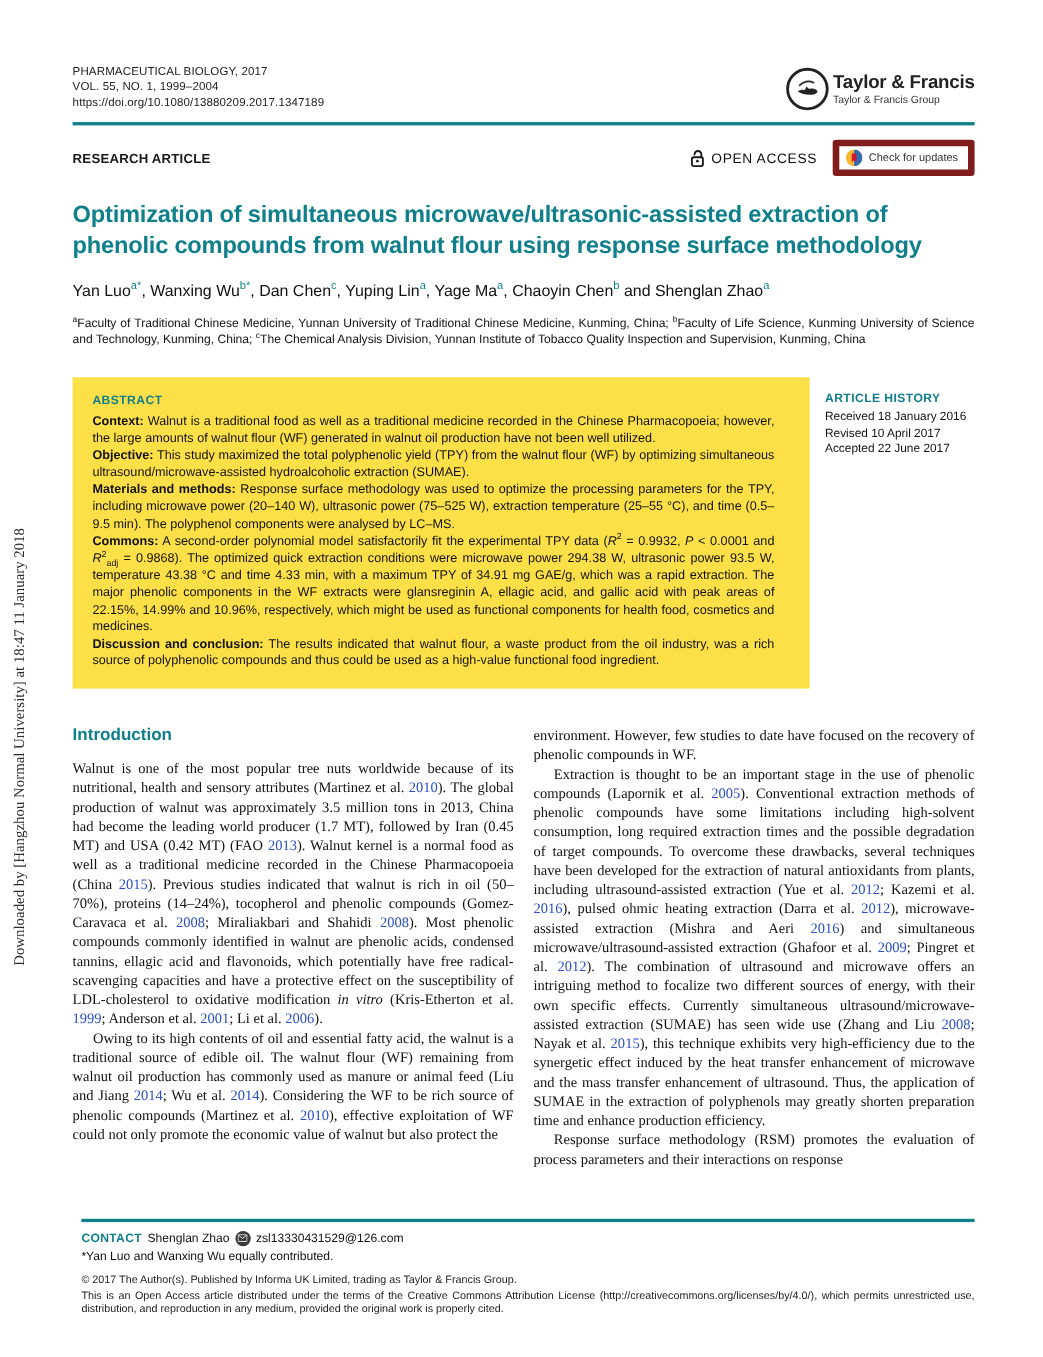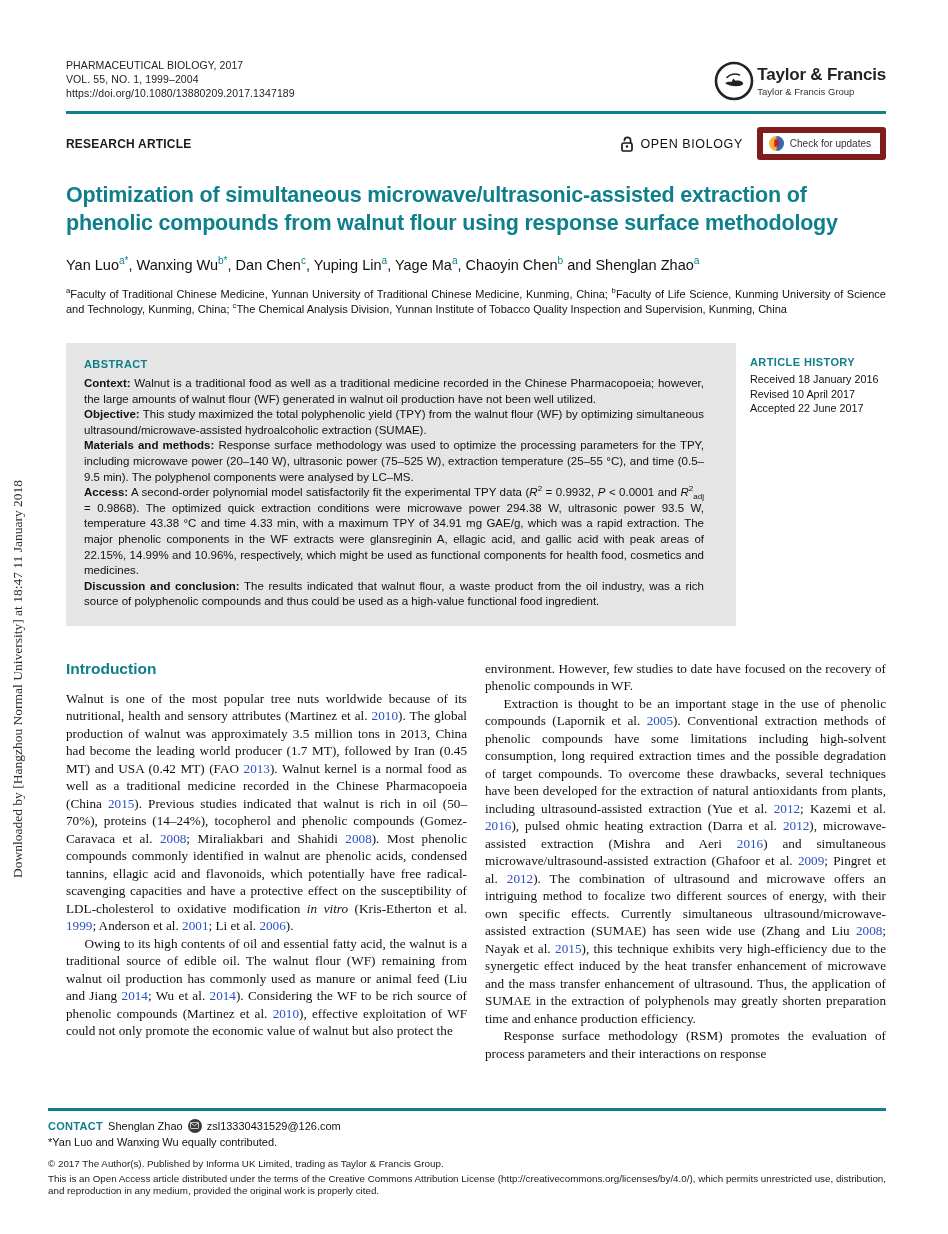--- a/index.html
+++ b/index.html
@@ -36,21 +36,21 @@
   }
 
   
   .title { margin-top:21px; font-size:21.5px; font-weight:bold; color:#0E7F8B; line-height:28px; letter-spacing:-0.2px; }
   .authors { margin-top:20px; font-size:14.5px; color:#111; }
   .authors sup { color:#0E7F8B; font-size:70%; }
   .affils { margin-top:14px; font-size:11px; line-height:15px; color:#111; text-align:justify; }
 
   
   .abs-row { display:flex; margin-top:26px; }
-  .abs-box { flex:0 0 670px; background:#e5e5e5; padding:15px 32px 16px 18px; }
+  .abs-box { flex:0 0 670px; background:#fde047; padding:15px 32px 16px 18px; }
   .abs-heading { font-size:11px; font-weight:bold; color:#0E7F8B; letter-spacing:0.4px; margin-bottom:6px; }
   .abs-text { font-size:11.5px; line-height:15.6px; text-align:justify; color:#111; }
   .abs-text b { font-weight:bold; }
   .side-col { flex:1; padding-left:14px; padding-top:13px; }
   .side-heading { font-size:11px; font-weight:bold; color:#0E7F8B; letter-spacing:0.4px; margin-bottom:4px; }
   .side-lines { font-size:10.8px; line-height:14.6px; color:#111; }
   .side-block + .side-block { margin-top:15px; }
 
   
   .body-cols { display:flex; gap:18px; margin-top:34px; }
@@ -59,21 +59,21 @@
   .serif-par {
     font-family:"Liberation Serif", serif; font-size:13.2px; line-height:17.5px;
     text-align:justify; color:#111;
   }
   .serif-par.indent { text-indent:1.4em; }
   .cite { color:#2B50C6; cursor:pointer; }
   sup { font-size:70%; vertical-align:super; line-height:0; }
   sub { font-size:70%; vertical-align:sub; line-height:0; }
 
   
-  .footer { position:absolute; left:48px; right:62px; top:1108px; }
+  .footer { position:absolute; left:74px; right:62px; top:1108px; }
   .footer-rule { height:2.5px; background:#0E7F8B; }
   .contact-line { margin-top:8px; font-size:11px; color:#111; display:flex; align-items:center; gap:5px; }
   .contact-label { color:#0E7F8B; font-weight:bold; letter-spacing:0.3px; }
   .email { color:#111; }
   .footnote { font-size:11px; margin-top:3px; color:#111; }
   .copyright { font-size:9.8px; margin-top:10px; color:#222; }
   .license { font-size:9.8px; line-height:12.8px; margin-top:4px; color:#222; text-align:justify; }
 
   .icon { display:inline-flex; align-items:center; justify-content:center; }
   .email-badge { width:14px; height:14px; border-radius:50%; background:#3a3a3a; }
@@ -114,21 +114,21 @@
       <div class="article-type">RESEARCH ARTICLE</div>
       <div class="access-group">
         <div class="open-access">
           <span class="icon">
             <svg width="13" height="16" viewBox="0 0 13 16">
               <rect x="1" y="7" width="10" height="8" rx="1.6" fill="none" stroke="#1a1a1a" stroke-width="1.7"></rect>
               <path d="M9.6 7V4.4a3.1 3.1 0 0 0-6.2 0" fill="none" stroke="#1a1a1a" stroke-width="1.7" stroke-linecap="round"></path>
               <circle cx="6" cy="10.5" r="1.2" fill="#1a1a1a"></circle>
             </svg>
           </span>
-          <span>OPEN BIOLOGY</span>
+          <span>OPEN ACCESS</span>
         </div>
         <div class="check-updates">
           <span class="icon">
             <svg width="15" height="15" viewBox="0 0 16 16">
               <circle cx="8" cy="8" r="8" fill="#f7b733"></circle>
               <path d="M8 0a8 8 0 0 1 0 16z" fill="#2f6db3"></path>
               <path d="M5.7 3.8h4.6v8.4L8 10.3l-2.3 1.9z" fill="#d5152e"></path>
             </svg>
           </span>
           <span>Check for updates</span>
@@ -143,21 +143,21 @@
     <div class="abs-row">
       <div class="abs-box">
         <div class="abs-heading">ABSTRACT</div>
         <div class="abs-text">
           <b>Context:</b>
           <span>Walnut is a traditional food as well as a traditional medicine recorded in the Chinese Pharmacopoeia; however, the large amounts of walnut flour (WF) generated in walnut oil production have not been well utilized.</span><br>
           <b>Objective:</b>
           <span>This study maximized the total polyphenolic yield (TPY) from the walnut flour (WF) by optimizing simultaneous ultrasound/microwave-assisted hydroalcoholic extraction (SUMAE).</span><br>
           <b>Materials and methods:</b>
           <span>Response surface methodology was used to optimize the processing parameters for the TPY, including microwave power (20–140 W), ultrasonic power (75–525 W), extraction temperature (25–55 °C), and time (0.5–9.5 min). The polyphenol components were analysed by LC–MS.</span><br>
-          <b>Access:</b>
+          <b>Commons:</b>
           <span>A second-order polynomial model satisfactorily fit the experimental TPY data (<em>R</em><sup>2</sup> = 0.9932, <em>P</em> &lt; 0.0001 and <em>R</em><sup>2</sup><sub>adj</sub> = 0.9868). The optimized quick extraction conditions were microwave power 294.38 W, ultrasonic power 93.5 W, temperature 43.38 °C and time 4.33 min, with a maximum TPY of 34.91 mg GAE/g, which was a rapid extraction. The major phenolic components in the WF extracts were glansreginin A, ellagic acid, and gallic acid with peak areas of 22.15%, 14.99% and 10.96%, respectively, which might be used as functional components for health food, cosmetics and medicines.</span><br>
           <b>Discussion and conclusion:</b>
           <span>The results indicated that walnut flour, a waste product from the oil industry, was a rich source of polyphenolic compounds and thus could be used as a high-value functional food ingredient.</span>
         </div>
       </div>
       <div class="side-col">
         <div class="side-block">
           <div class="side-heading">ARTICLE HISTORY</div>
           <div class="side-lines">
             <div>Received 18 January 2016</div>

